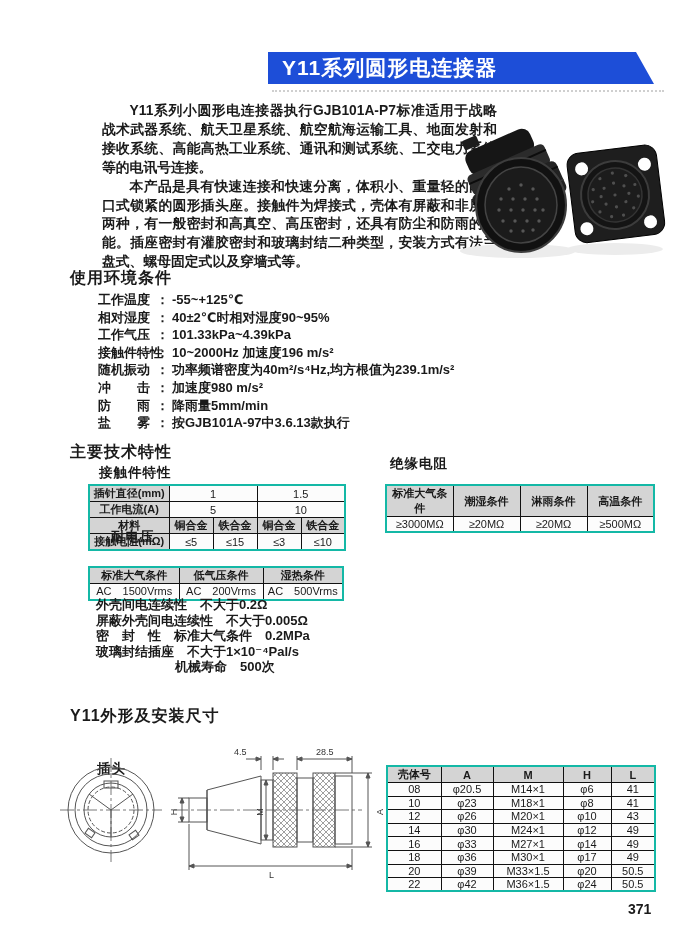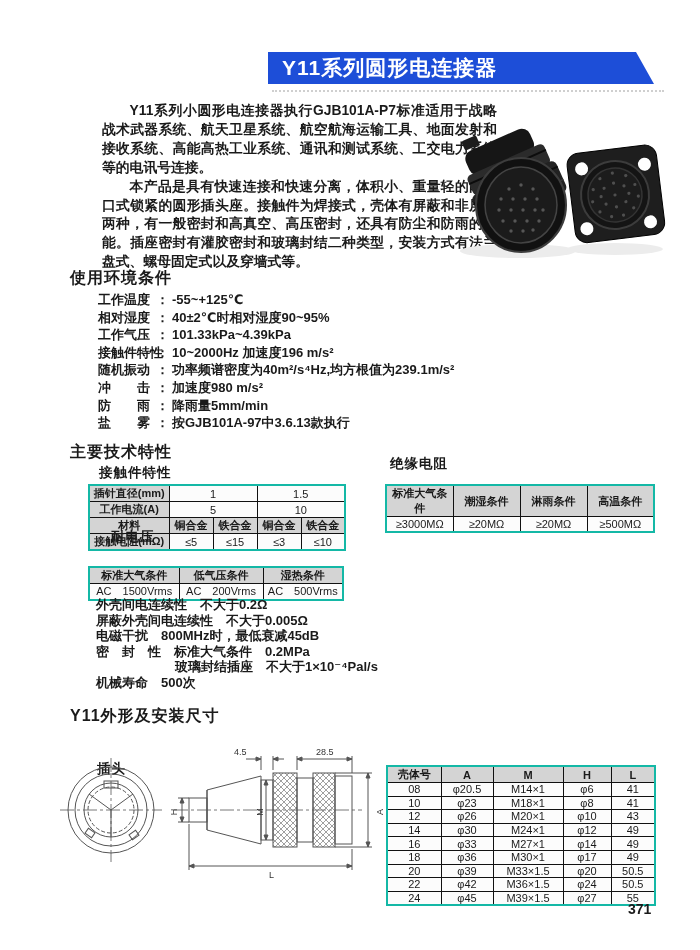--- a/index.html
+++ b/index.html
@@ -234,21 +234,20 @@
     <td class="vl">AC　1500Vrms</td>
     <td class="vl">AC　200Vrms</td>
     <td class="vl">AC　500Vrms</td>
   </tr>
 </tbody>
   </table>
 
 <div class="props">
   <div class="prop-line">外壳间电连续性　不大于0.2Ω</div>
   <div class="prop-line">屏蔽外壳间电连续性　不大于0.005Ω</div>
-  <div class="prop-line">电磁干扰　800MHz时，最低衰减45dB</div>
   <div class="prop-line">密　封　性　标准大气条件　0.2MPa</div>
   <div class="prop-line">玻璃封结插座　不大于1×10⁻⁴Pal/s</div>
   <div class="prop-line">机械寿命　500次</div>
 </div>
 
 <h2 class="sec sec-dims">Y11外形及安装尺寸</h2>
 <div class="subhead sub-plug">插头</div>
 
 <svg class="drawing" width="334" height="142" viewBox="0 0 334 142">
   <defs>
@@ -400,23 +399,16 @@
         <td class="vl">φ20</td>
         <td class="vl">50.5</td>
   </tr>
   <tr>
     <td class="vl">22</td>
         <td class="vl">φ42</td>
         <td class="vl">M36×1.5</td>
         <td class="vl">φ24</td>
         <td class="vl">50.5</td>
   </tr>
-  <tr>
-    <td class="vl">24</td>
-        <td class="vl">φ45</td>
-        <td class="vl">M39×1.5</td>
-        <td class="vl">φ27</td>
-        <td class="vl">55</td>
-  </tr>
 </tbody>
   </table>
 
 <div class="page-number">371</div>
 
 </body></html>

